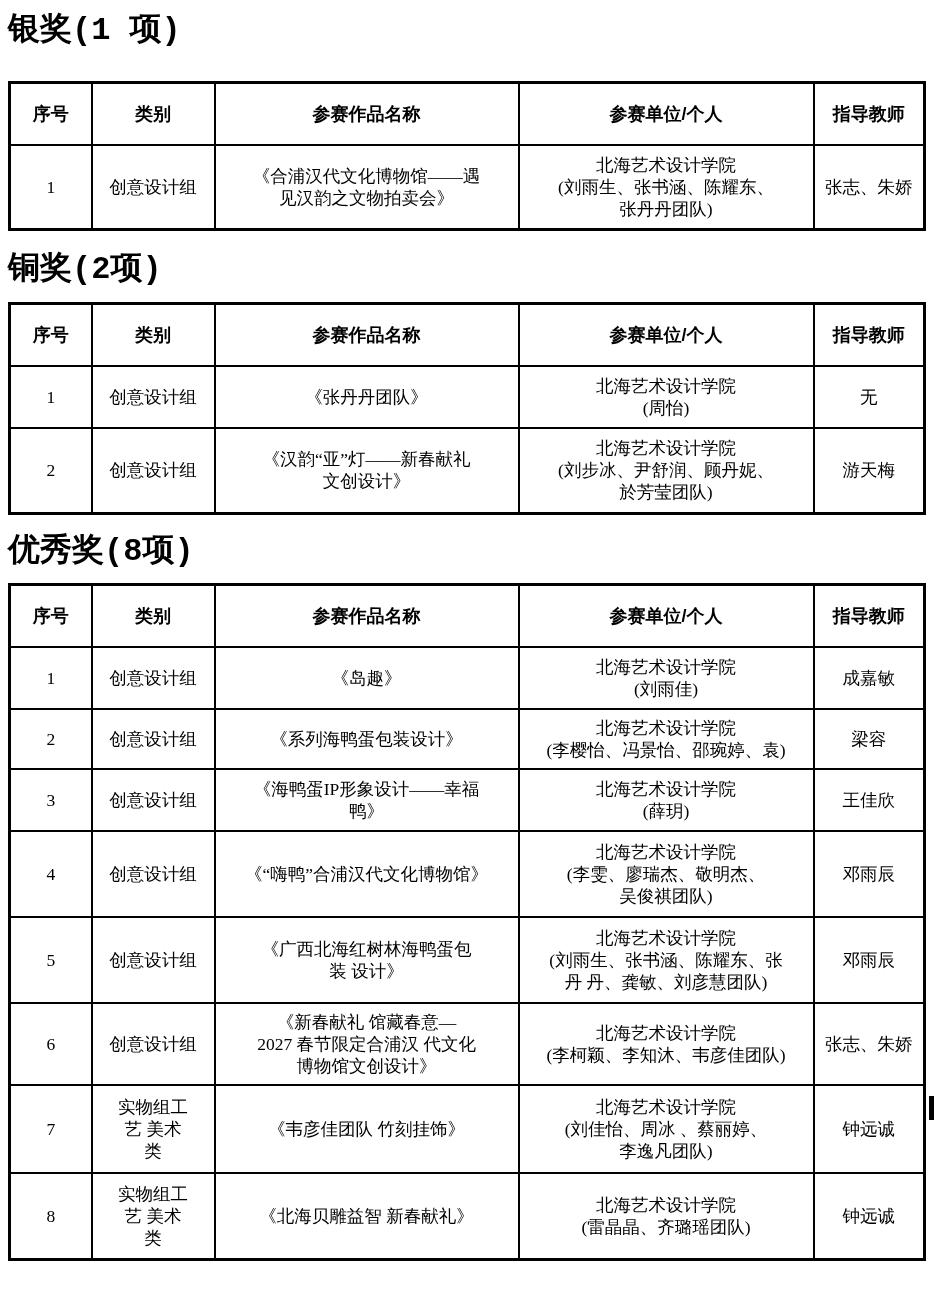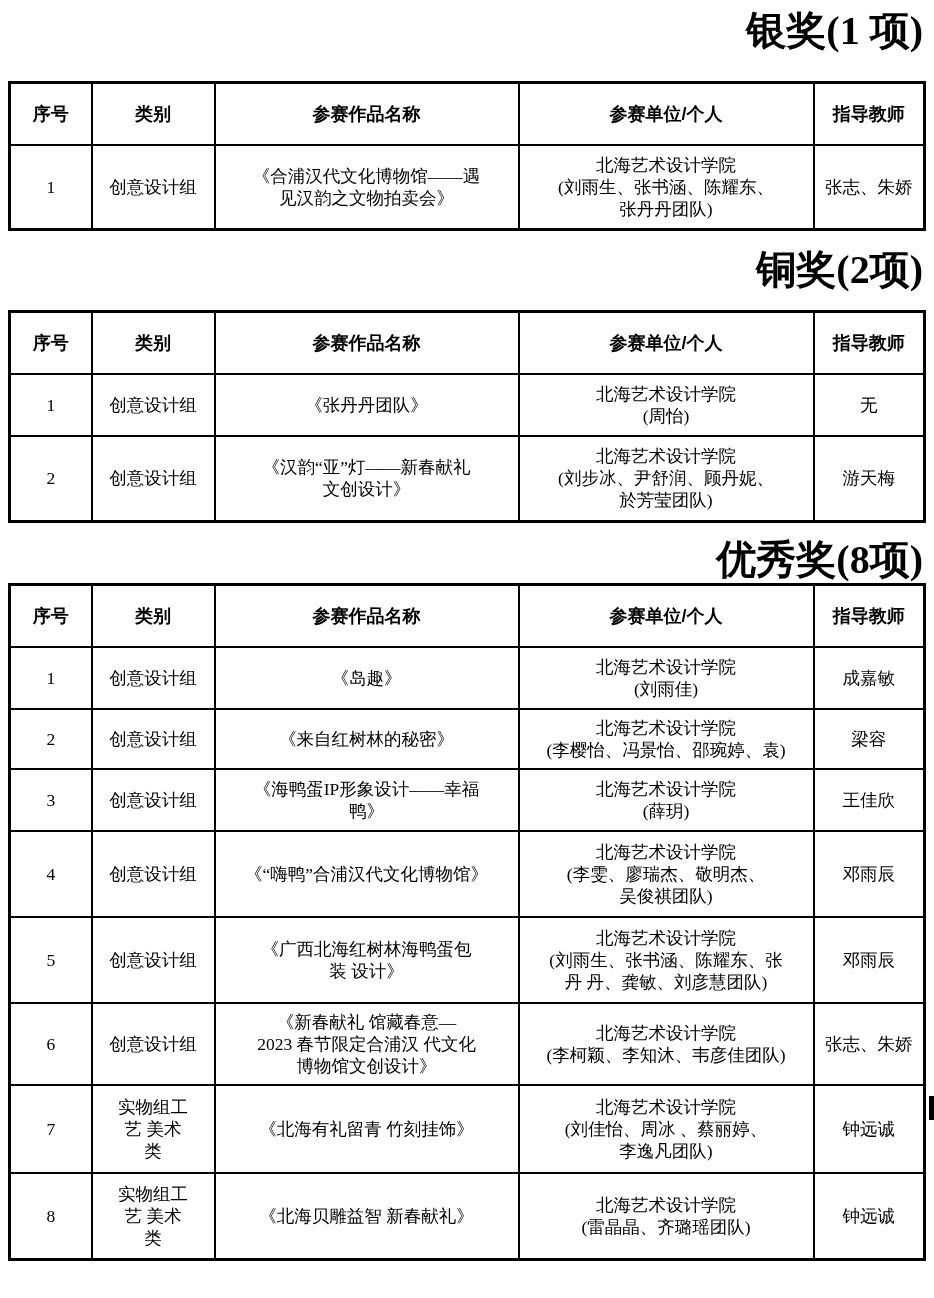--- a/index.html
+++ b/index.html
@@ -3,27 +3,27 @@
 <meta charset="utf-8">
 <style>
   html,body{margin:0;padding:0;background:#ffffff;}
   body{
     width:934px;height:1298px;position:relative;overflow:hidden;
     font-family:"Liberation Serif","DejaVu Serif",serif;
     color:#000;
   }
   .page{padding:0 9px 0 8px;}
   .section-title{
-    width:915px;text-align:right;font-weight:700;
-    font-family:Liberation Serif, serif;
-    font-size:40px;line-height:46px;margin:0;
+    width:915px;text-align:left;font-weight:700;
+    font-family:Liberation Mono, monospace;
+    font-size:32px;line-height:46px;margin:0;
   }
   .t1{padding-top:8px;padding-bottom:27px;}
-  .t2{padding-top:16px;padding-bottom:17px;}
-  .t3{padding-top:14px;padding-bottom:0;}
+  .t2{padding-top:16px;padding-bottom:9px;}
+  .t3{padding-top:14px;padding-bottom:8px;}
   table.award{
     border-collapse:collapse;table-layout:fixed;width:915px;
     border:3px solid #000;
   }
   table.award th,table.award td{
     border:2px solid #000;
     vertical-align:middle;
     text-align:center;
     white-space:pre-line;
     padding:2px 4px;
@@ -153,21 +153,21 @@
         <td>1</td>
         <td>创意设计组</td>
         <td>《岛趣》</td>
         <td>北海艺术设计学院
 (刘雨佳)</td>
         <td class="teacher">成嘉敏</td>
       </tr>
       <tr class="rh64">
         <td>2</td>
         <td>创意设计组</td>
-        <td>《来自红树林的秘密》</td>
+        <td>《系列海鸭蛋包装设计》</td>
         <td>北海艺术设计学院
 (李樱怡、冯景怡、邵琬婷、袁)</td>
         <td class="teacher">梁容</td>
       </tr>
       <tr class="rh66">
         <td>3</td>
         <td>创意设计组</td>
         <td>《海鸭蛋IP形象设计——幸福
 鸭》</td>
         <td>北海艺术设计学院
@@ -190,32 +190,32 @@
 装 设计》</td>
         <td>北海艺术设计学院
 (刘雨生、张书涵、陈耀东、张
 丹 丹、龚敏、刘彦慧团队)</td>
         <td class="teacher">邓雨辰</td>
       </tr>
       <tr class="rh86">
         <td>6</td>
         <td>创意设计组</td>
         <td class="left">《新春献礼 馆藏春意—
-2023 春节限定合浦汉 代文化
+2027 春节限定合浦汉 代文化
 博物馆文创设计》</td>
         <td>北海艺术设计学院
 (李柯颖、李知沐、韦彦佳团队)</td>
         <td class="teacher">张志、朱娇</td>
       </tr>
       <tr class="rh92">
         <td>7</td>
         <td>实物组工
 艺 美术
 类</td>
-        <td>《北海有礼留青 竹刻挂饰》</td>
+        <td>《韦彦佳团队 竹刻挂饰》</td>
         <td>北海艺术设计学院
 (刘佳怡、周冰 、蔡丽婷、
 李逸凡团队)</td>
         <td class="teacher">钟远诚</td>
       </tr>
       <tr class="rh90">
         <td>8</td>
         <td>实物组工
 艺 美术
 类</td>

